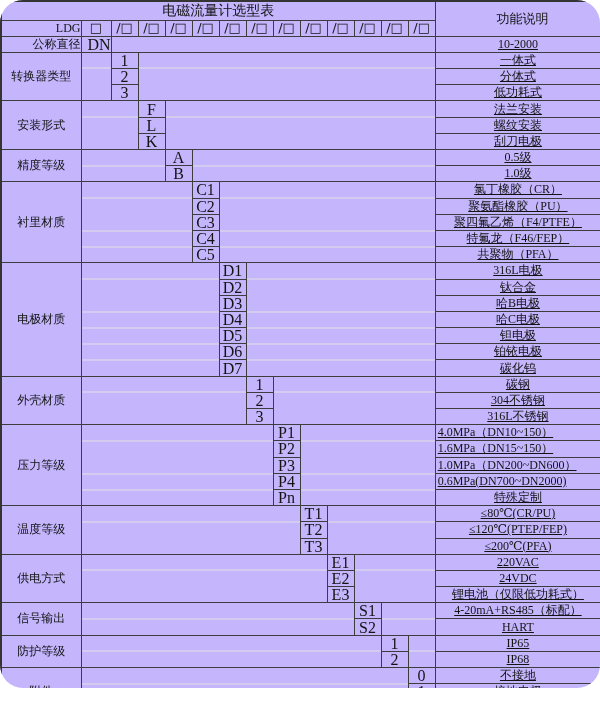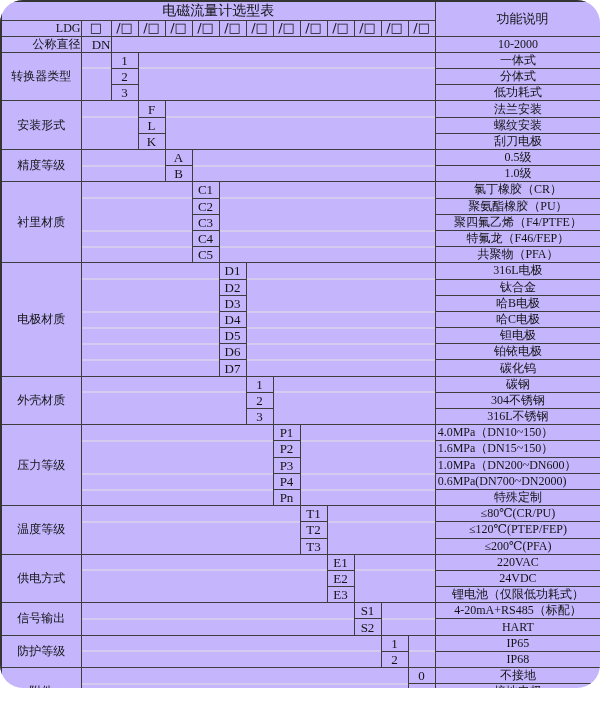--- a/index.html
+++ b/index.html
@@ -11,23 +11,23 @@
   td { border:1px solid #3d3d3d; padding:0; margin:0;
        text-align:center; vertical-align:middle;
        font-size:12px; color:#141414; height:16.2px; line-height:15px;
        white-space:nowrap; overflow:hidden;
        font-family:"Liberation Serif","DejaVu Serif",serif; }
   tr.title-row { height:19px; }
   td.title { font-size:14px; }
   td.rhead { font-size:13px;padding-left:9px; }
   td.cat { text-align:right; padding-left:5px; }
   td.cat-center { text-align:center; padding-left:0; }
-  td.code { font-size:13px; }
+  td.code { font-size:16px; }
   td.slot { font-size:13px; font-family:"DejaVu Sans","Liberation Sans",sans-serif; line-height:14px; }
-  td.desc { font-size:12px; }
+  td.desc { font-size:12px;text-decoration:underline; }
   td.desc-left { text-align:left; padding-left:2px; }
   td.blank {
     background-image: repeating-linear-gradient(
       to bottom,
       transparent 0px, transparent 15.3px,
       #e2e2e2 15.3px, #e2e2e2 16.2px);
   }
 </style>
 </head>
 <body>

